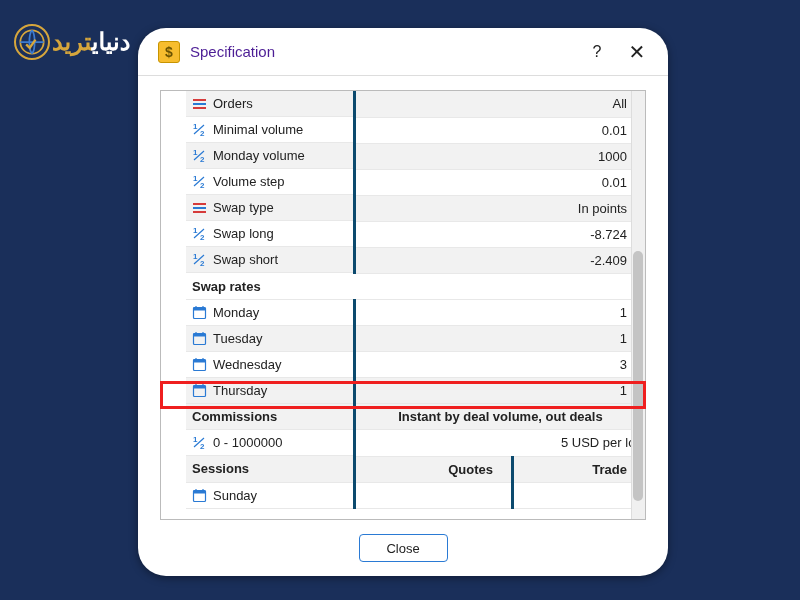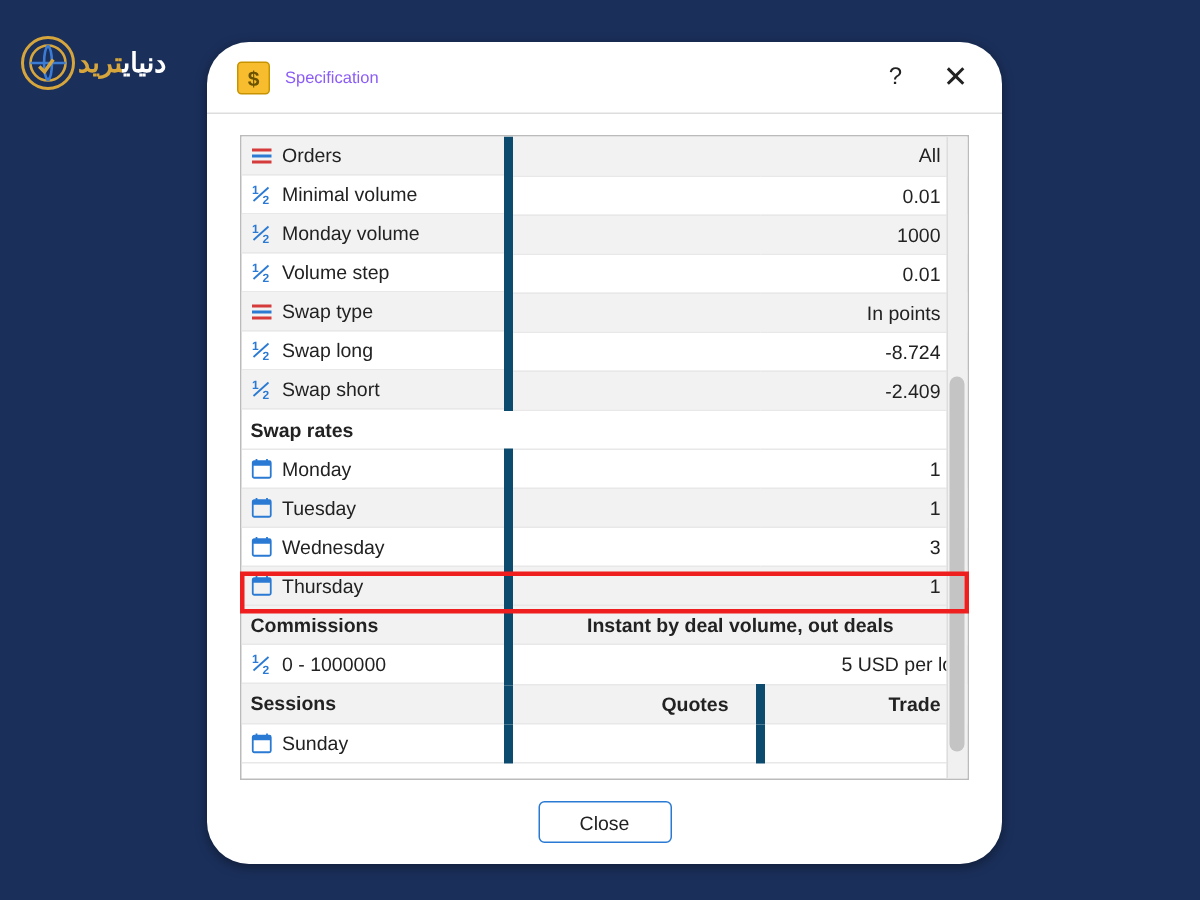--- a/index.html
+++ b/index.html
@@ -16,21 +16,21 @@
     display:flex;align-items:center;gap:2px;
   }
   .logo-globe{
     width:36px;height:36px;border-radius:50%;
     border:2px solid #d6a63c;
     display:flex;align-items:center;justify-content:center;
     position:relative;overflow:hidden;
     background:#1a2f5a;
   }
   .logo-globe svg{width:28px;height:28px}
-  .logo-text{color:#fff;font-weight:bold;font-size:18px;direction:rtl}
+  .logo-text{color:#fff;font-weight:bold;font-size:24px;direction:rtl}
   .logo-text .accent{color:#d6a63c}
   .dialog{
     position:absolute;
     left:138px;top:28px;
     width:530px;height:548px;
     background:#fff;
     border-radius:28px;
     box-shadow:0 2px 8px rgba(0,0,0,.4);
     overflow:hidden;
     display:flex;flex-direction:column;
@@ -43,50 +43,51 @@
   }
   .titlebar .app-icon{
     width:22px;height:22px;
     background:#f7bd2e;
     border:1px solid #c79400;
     border-radius:3px;
     display:flex;align-items:center;justify-content:center;
     font-weight:bold;color:#6a5200;font-size:14px;
     margin-right:10px;
   }
-  .titlebar .title{flex:1;font-size:11px;color:#8b5cf6}
+  .titlebar .title{flex:1;font-size:15px;color:#4c1d95}
   .titlebar .tb-btn{width:22px;height:22px;display:flex;align-items:center;justify-content:center;
     color:#222;font-size:16px;cursor:pointer;margin-left:18px}
   .body{
     flex:1;
     padding:14px 22px 10px 22px;
     position:relative;
     overflow:hidden;
   }
   .table-wrap{
     border:1px solid #bbb;
     height:430px;
     overflow:hidden;
     position:relative;
     background:#fff;
+    padding-left:25px;
   }
   table{
     width:100%;
     border-collapse:collapse;
   }
   tr{height:26px}
   tr.alt{background:#f2f2f2}
   tr.hdr td{font-weight:bold}
   td{
     border-bottom:1px solid #e8e8e8;
     padding:0 6px;
     color:#222;
     white-space:nowrap;
   }
-  td.vsep{border-left:6px solid #0c4a6e}
+  td.vsep{border-left:3px solid #0c4a6e}
   td.lbl{display:flex;align-items:center;height:26px;gap:6px}
   td.val{text-align:right;padding-right:18px}
   .icn{width:15px;height:15px;display:inline-flex;align-items:center;justify-content:center;flex-shrink:0}
   .icn svg{width:15px;height:15px}
   .scrollbar{
     position:absolute;right:0;top:0;bottom:0;width:14px;
     background:#f0f0f0;border-left:1px solid #ddd;
   }
   .scroll-thumb{
     position:absolute;right:2px;width:10px;

